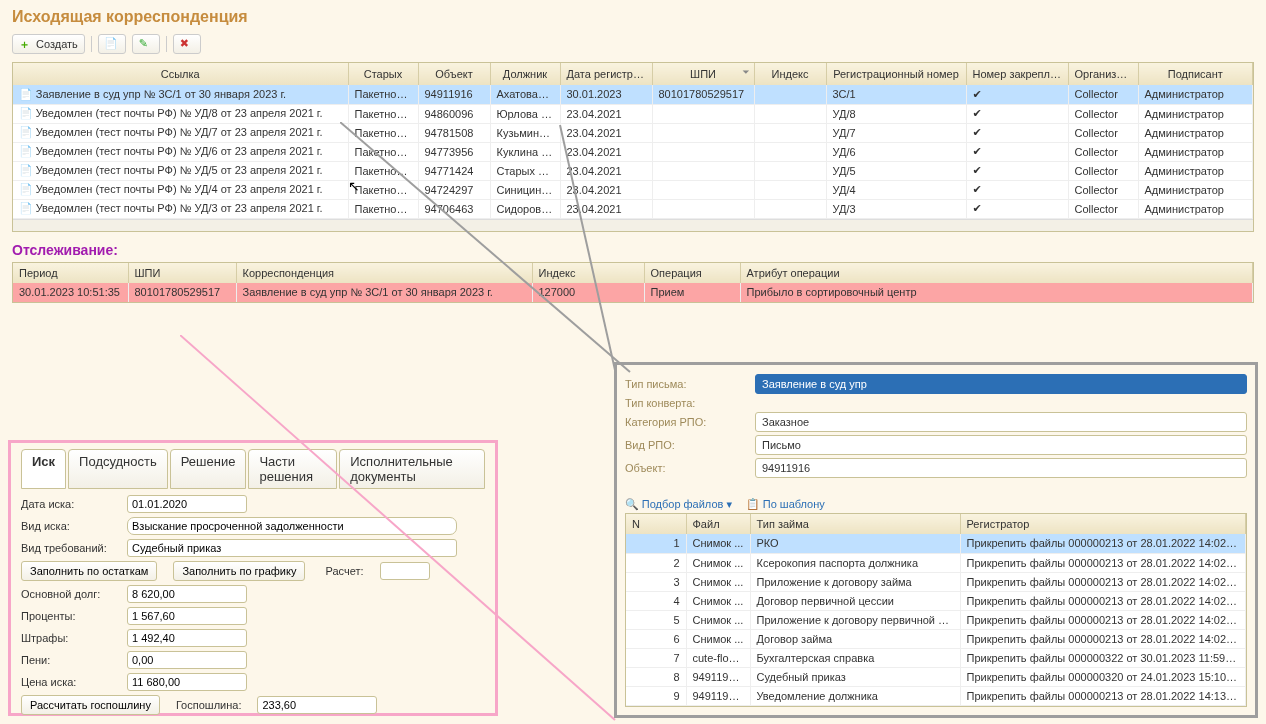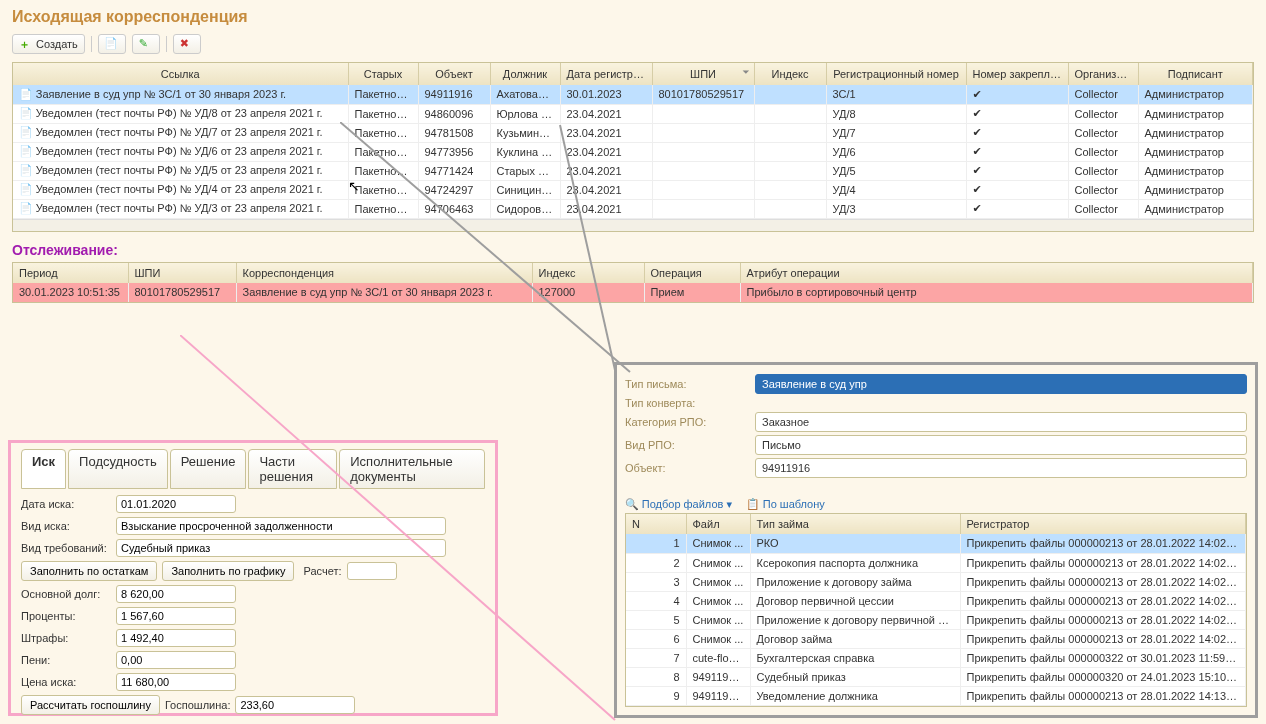--- a/index.html
+++ b/index.html
@@ -17,21 +17,21 @@
 .scroll-stub { height: 12px; background: #f3f0e6; border-top: 1px solid #ddd; }
 .section-title { color: #a21caf; font-size: 14px; font-weight: bold; padding: 10px 12px 4px; }
 .track-table { margin: 0 12px; border: 1px solid #c9c297; background: #fff; }
 .track-table table { width: 100%; border-collapse: collapse; table-layout: fixed; }
 .track-table th { background: linear-gradient(#f9f3df,#ede3c3); border-right: 1px solid #d6cda6; padding: 3px 6px; text-align: left; font-weight: normal; height: 20px; overflow: hidden; white-space: nowrap; }
 .track-table td { border-right: 1px solid #eee; padding: 2px 6px; height: 19px; background: #fca5a5; overflow: hidden; white-space: nowrap; }
 .panel-pink { position: absolute; left: 8px; top: 440px; width: 490px; height: 276px; border: 3px solid #f7a6c8; background: #fdf7ea; padding: 6px 10px; }
 .tab-row { display: flex; gap: 2px; margin-bottom: 6px; }
 .tab { padding: 4px 10px; border: 1px solid #c9c297; border-radius: 4px 4px 0 0; background: linear-gradient(#fff,#f3f0e6); cursor: pointer; font-size: 13px; }
 .tab.active { background: #fff; font-weight: bold; }
-.form-row { display: flex; align-items: center; margin: 4px 0; gap: 5px; }
+.form-row { display: flex; align-items: center; margin: 4px 0; gap: 16px; }
 .form-row label { width: 90px; }
 .form-row input[type=text] { border: 1px solid #c9c297; padding: 2px 4px; background: #fff; font-size: 11px; border-radius: 3px; }
 .btn { border: 1px solid #c9c297; border-radius: 3px; background: linear-gradient(#fff,#f3f0e6); padding: 3px 8px; cursor: pointer; font-size: 11px; }
 .num-in { width: 120px; text-align: left; }
 .panel-grey { position: absolute; left: 614px; top: 362px; width: 644px; height: 356px; border: 3px solid #9e9e9e; background: #fdf7ea; padding: 6px 8px; }
 .prop-row { display: flex; align-items: center; margin: 3px 0; }
 .prop-row label { width: 130px; color: #9e8a5a; }
 .prop-row .val { flex: 1; border: 1px solid #c9c297; padding: 2px 6px; background: #fff; border-radius: 3px; font-size: 11px; height: 20px; display: flex; align-items: center; }
 .prop-row .val.hl { background: #2c6fb5; color: #fff; border-color: #2c6fb5; }
 .files-bar { margin: 20px 0 2px; display: flex; gap: 14px; }
@@ -238,21 +238,21 @@
       <div class="tab">Решение</div>
       <div class="tab">Части решения</div>
       <div class="tab">Исполнительные документы</div>
     </div>
   <div class="form-row">
       <label>Дата иска:</label>
       <input type="text" style="width: 120px;" value="01.01.2020">
     </div>
   <div class="form-row">
       <label>Вид иска:</label>
-      <input type="text" style="width: 330px;" value="Взыскание просроченной задолженности">
+      <input type="text" style="width: 330px; border-radius: 7px;" value="Взыскание просроченной задолженности">
     </div>
   <div class="form-row">
       <label>Вид требований:</label>
       <input type="text" style="width: 330px;" value="Судебный приказ">
     </div>
   <div class="form-row">
     <button class="btn">Заполнить по остаткам</button>
     <button class="btn">Заполнить по графику</button>
     <label style="width:auto;margin-left:4px">Расчет:</label>
     <input type="text" style="width: 50px;">

